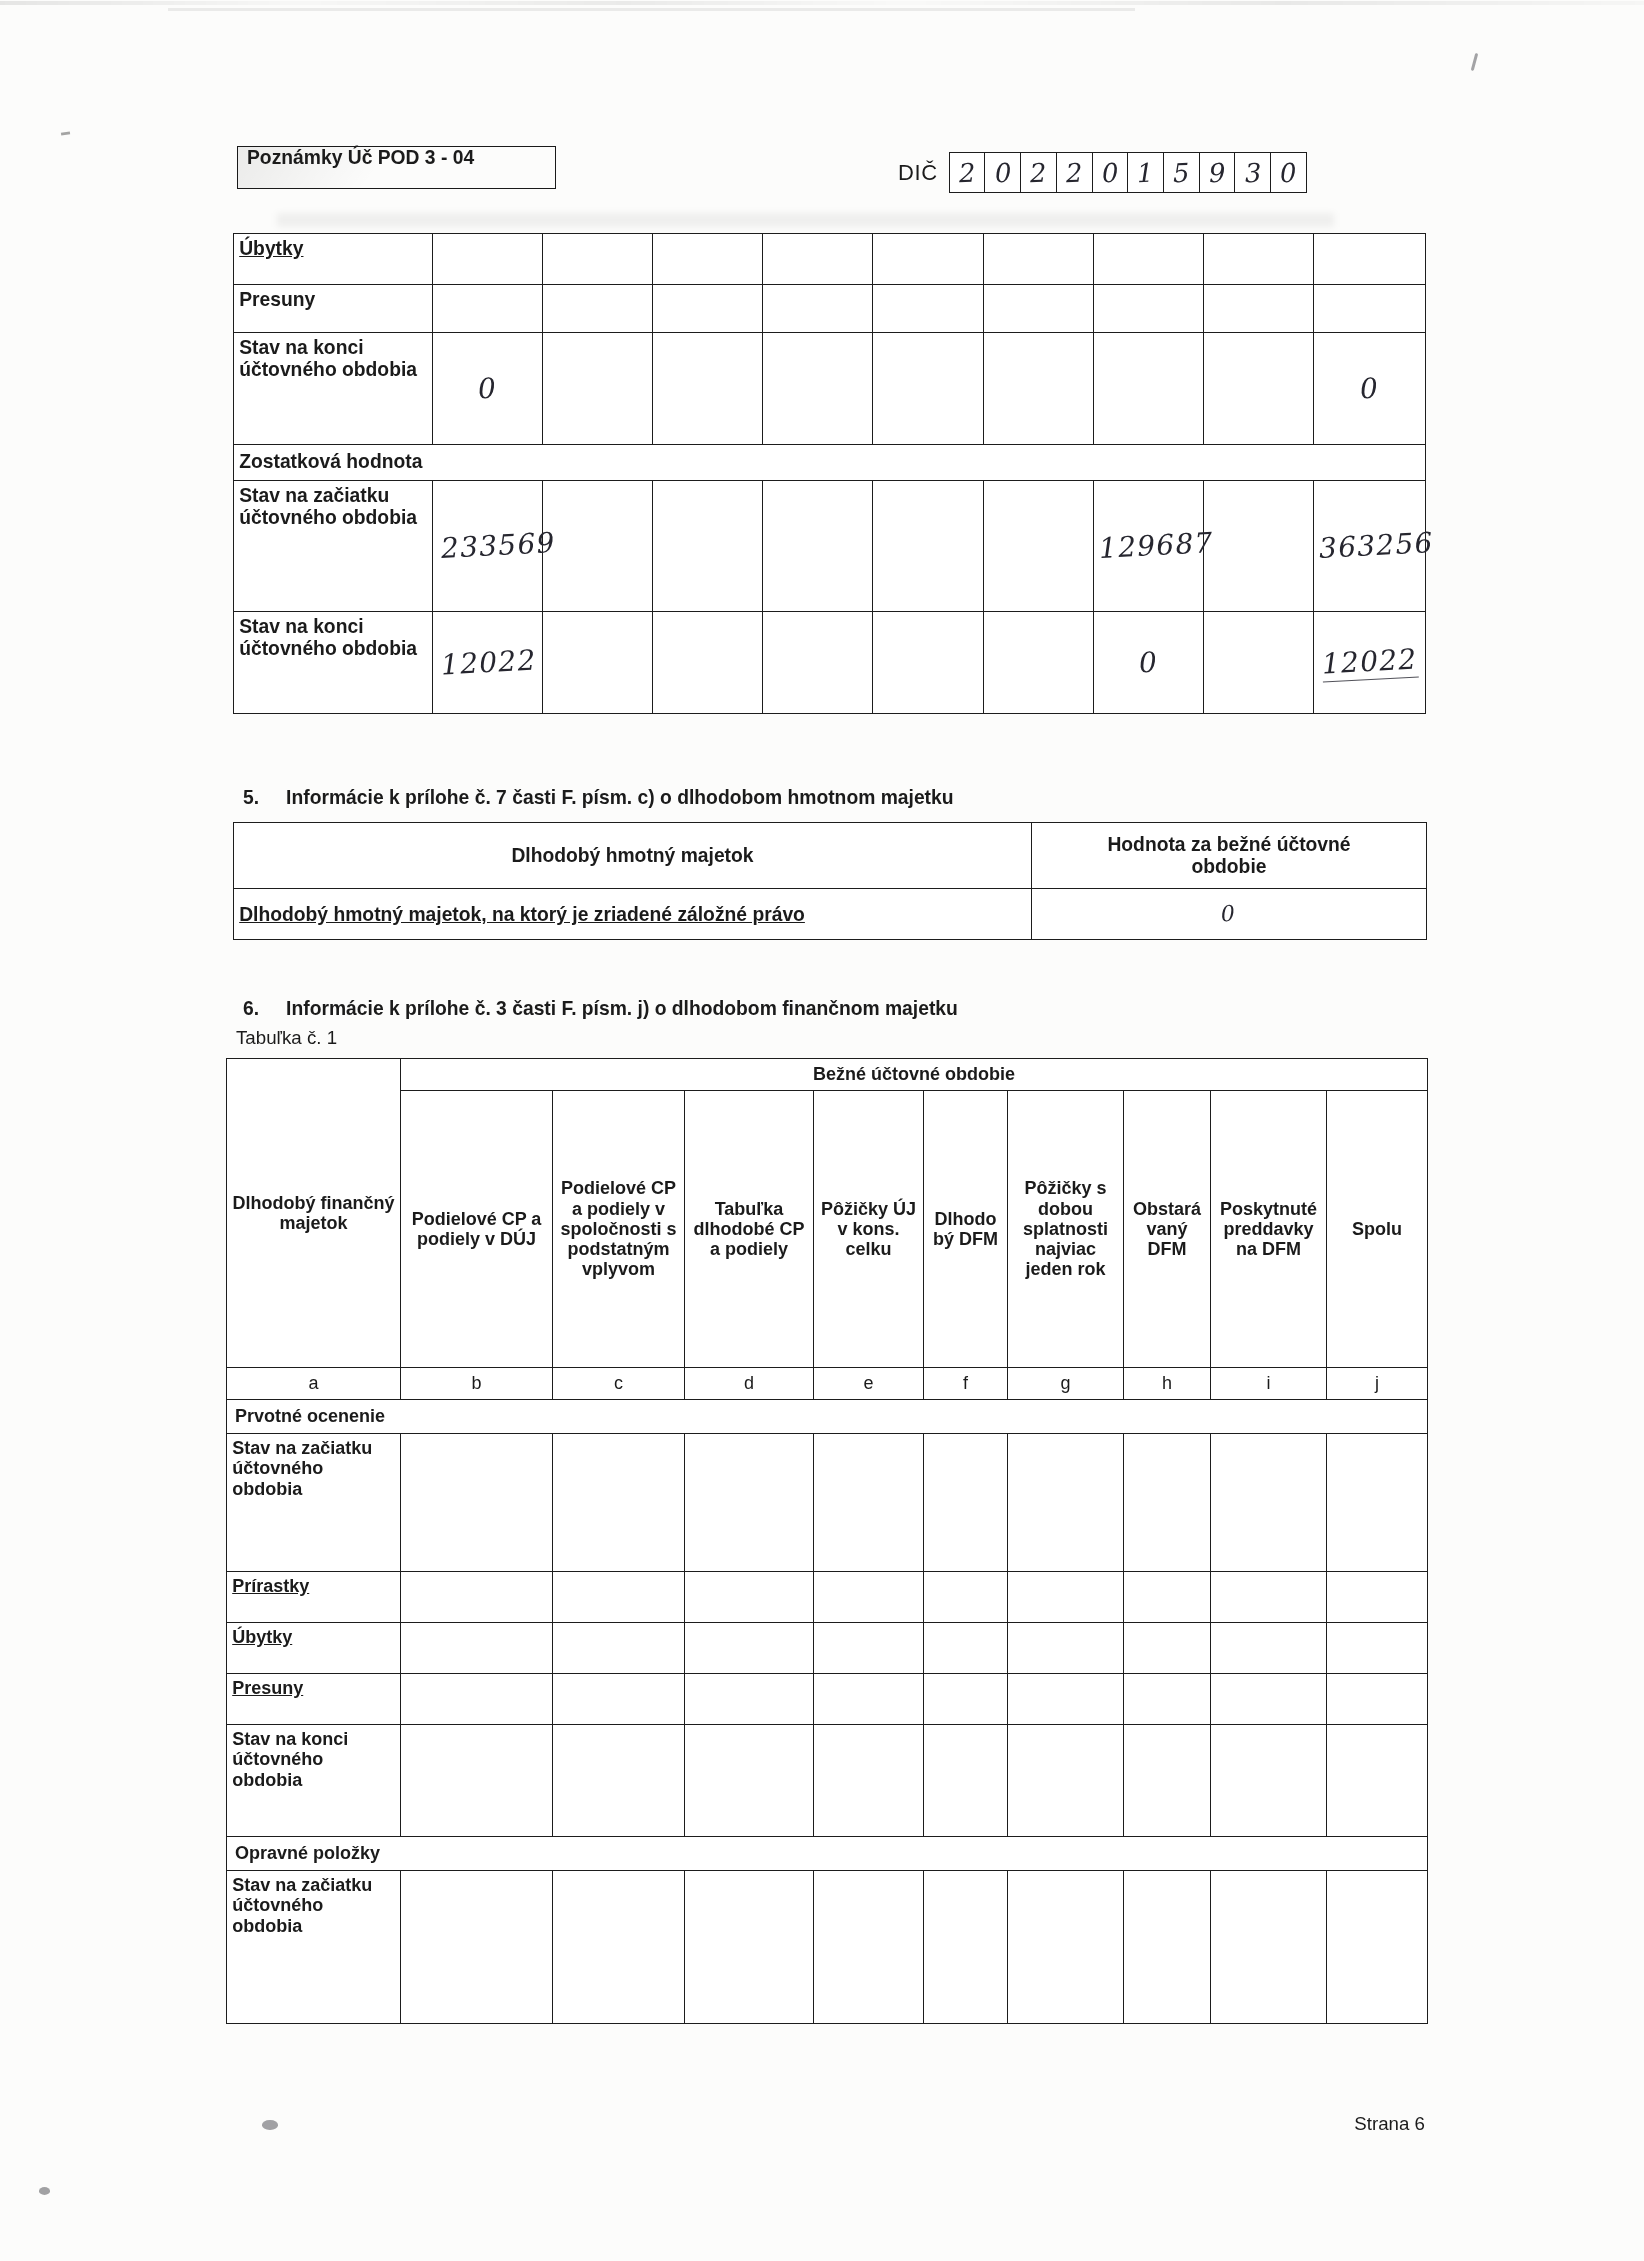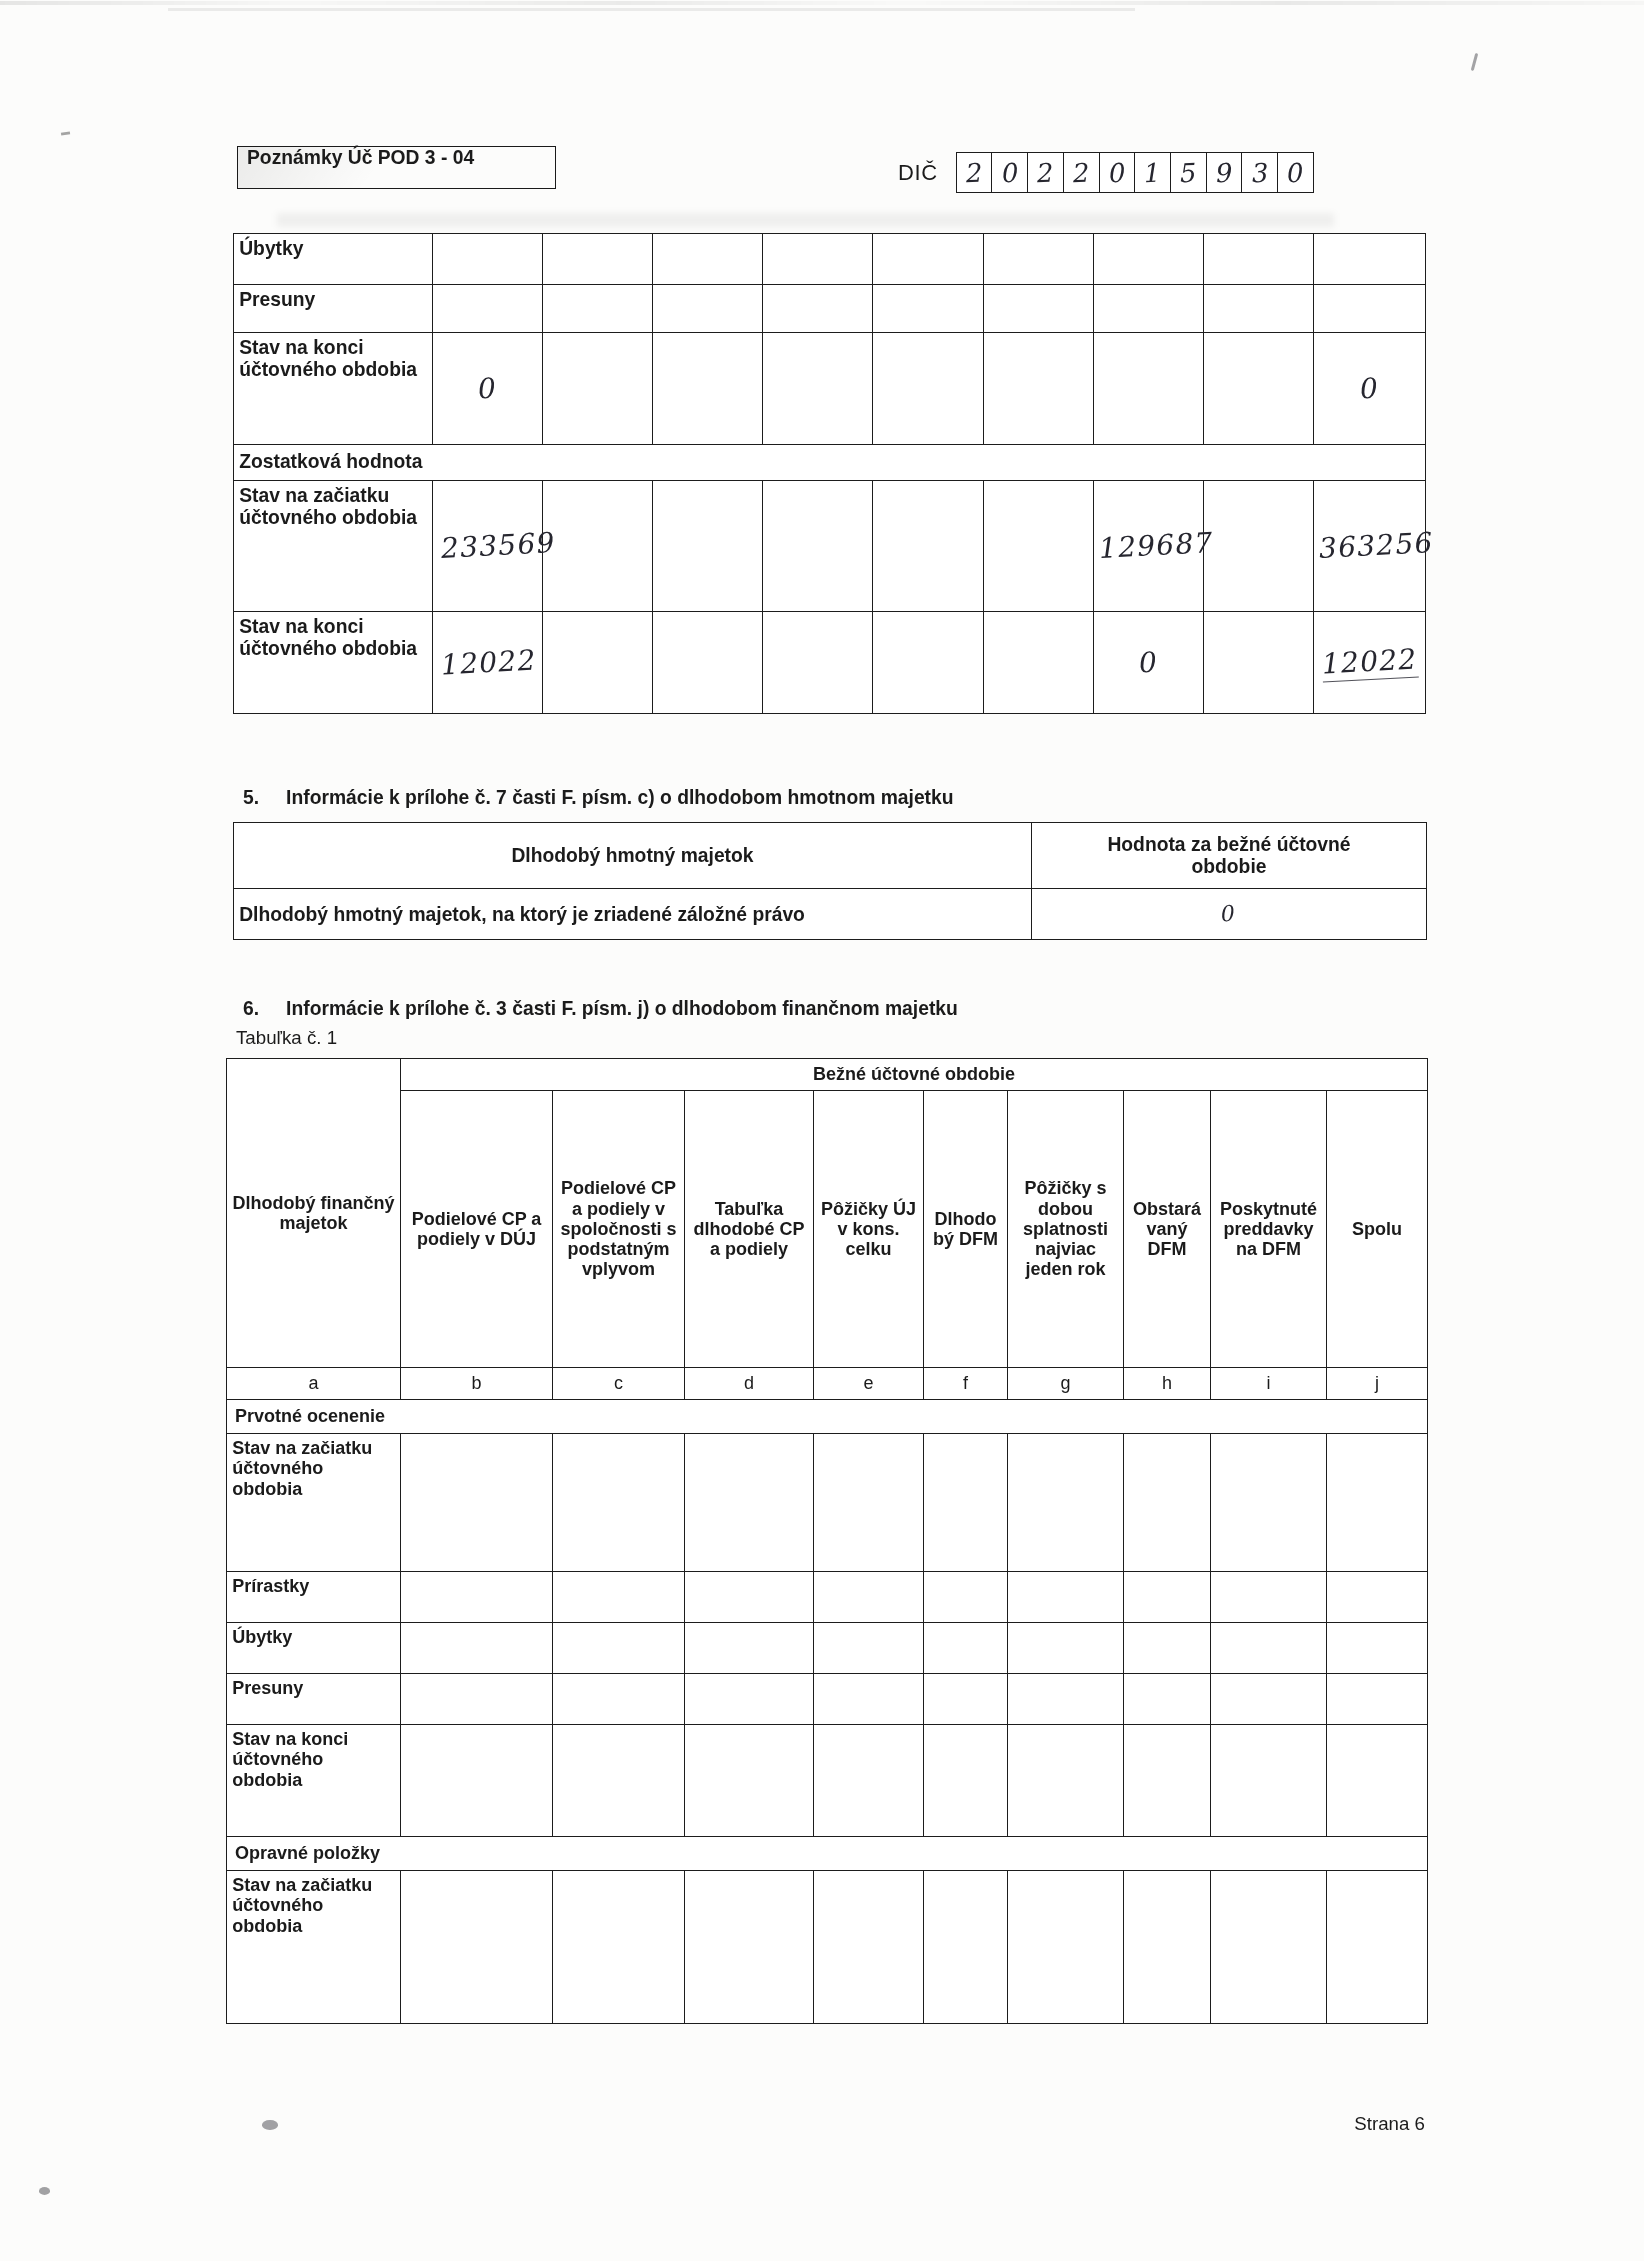--- a/index.html
+++ b/index.html
@@ -22,21 +22,21 @@
   .a-blob2 { top:2187px; left:39px; width:11px; height:7.7px; background:rgba(50,50,55,.45); border-radius:50%; }
   .a-dash  { top:132px; left:61px; width:9px; height:2.6px; background:rgba(0,0,0,.35); transform:rotate(-8deg); }
 
   
   .form-box {
     position:absolute; left:237px; top:146px; width:319px; height:43px;
     border:1.9px solid #1a1a1a; display:flex; align-items:flex-start; padding-left:9px;
     font-size:19.3px; font-weight:700;
     background:linear-gradient(125deg, rgba(0,0,0,.07), rgba(0,0,0,0) 45%);
   }
-  .dic { position:absolute; left:898px; top:152px; display:flex; align-items:center; gap:18px; }
+  .dic { position:absolute; left:898px; top:152px; display:flex; align-items:center; gap:11px; }
   .dic-label { font-size:22px; font-weight:400; letter-spacing:0.6px; }
   .dic-boxes { display:flex; }
   .dic-box { width:37px; height:41px; border:1.3px solid #1d1d1d; margin-left:-1.3px;
     display:flex; align-items:center; justify-content:center; background:#fff; }
   .dic-box:first-child { margin-left:0; }
 
   
   .hand {
     font-family:"DejaVu Serif","Liberation Serif",serif; font-style:italic; font-weight:500;
     color:#26262f; font-size:28px; letter-spacing:1.3px; display:inline-block; transform:rotate(-3deg);
@@ -56,21 +56,21 @@
   td.sec { text-align:left; vertical-align:middle; padding-top:1.3px; }
   td.vc { vertical-align:middle; }
   td.ac { text-align:center; }
   td.al { text-align:left; padding-left:7.7px; }
   .th-c { text-align:center; vertical-align:middle; }
 
   tr.h50  > td { height:32px; }
   tr.h52  > td { height:34px;padding-left:8px; }
   tr.h56  > td { height:36px; }
   tr.h74  > td { height:48px; }
-  tr.h79  > td { height:51px; }
+  tr.h79  > td { height:51px;text-decoration:underline; }
   tr.h102 > td { height:66px; }
   tr.h158 > td { height:102px; }
   tr.h174 > td { height:112px; }
   tr.h203 > td { height:131px; }
   tr.h214 > td { height:138px; }
   tr.h237 > td { height:153px; }
   tr.h429 > td { height:277px; }
 
   .t1 { left:233px; top:233px; width:1193px; }
   .t5 { left:233px; top:822px; width:1193px; }

